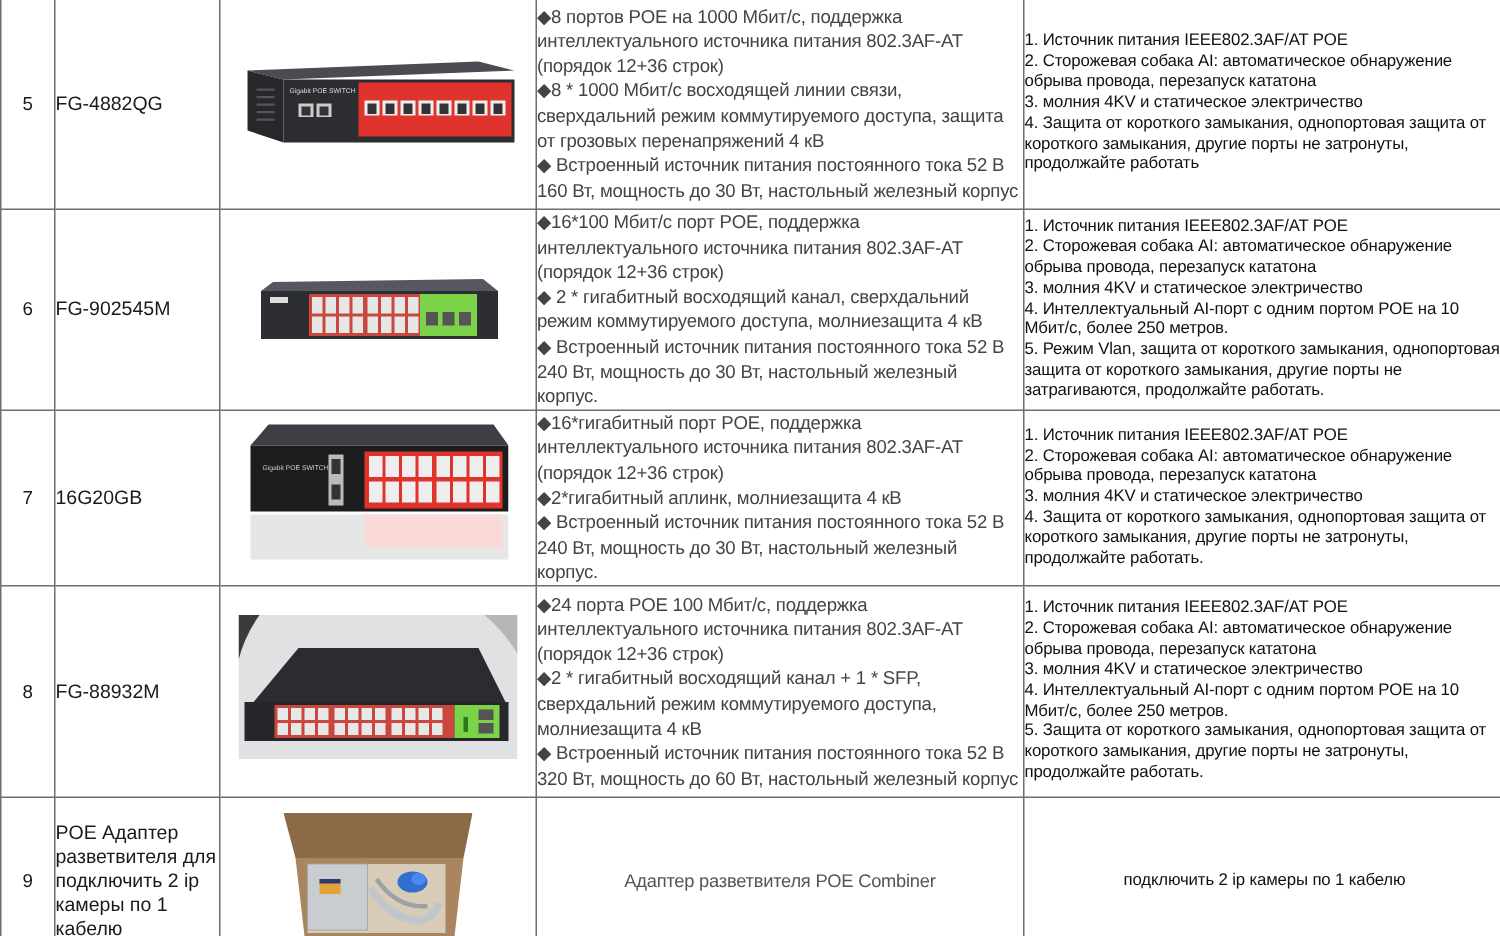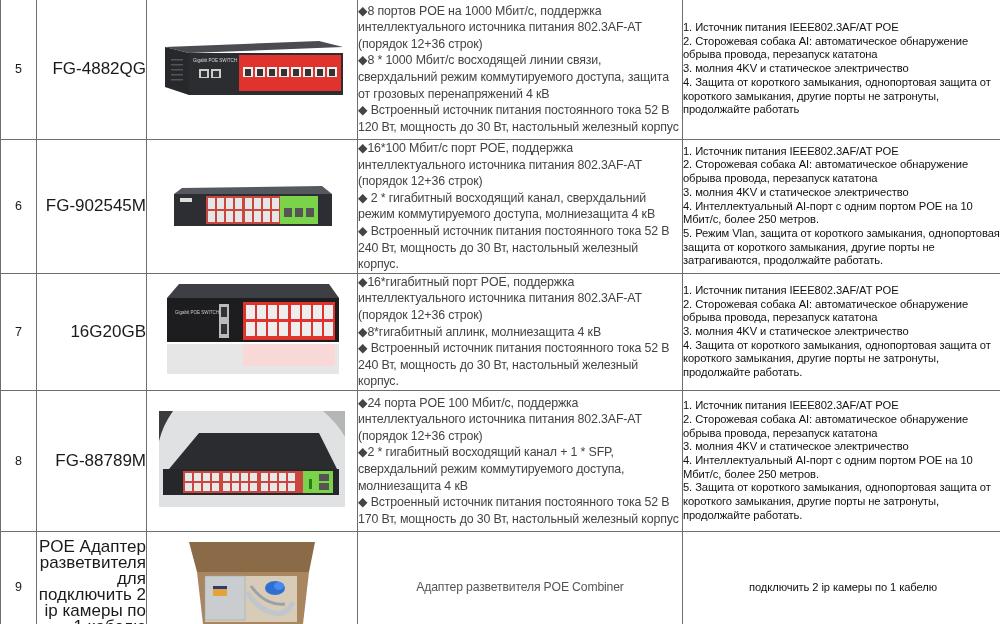--- a/index.html
+++ b/index.html
@@ -7,21 +7,21 @@
            font-family: "Liberation Sans", sans-serif; color: #1a1a1a; }
     table.spec { border-collapse: collapse; position: absolute; left: 0; top: -2px;
                  width: 1003px; table-layout: fixed; }
     table.spec td { border: 1.5px solid #6e6e6e; padding: 0; vertical-align: middle; }
     col.c-num { width: 36px; }
     col.c-model { width: 110px; }
     col.c-img { width: 211px; }
     col.c-feat { width: 325px; }
     col.c-prot { width: 321px; }
     td.num { text-align: center; font-size: 12.5px; }
-    td.model { text-align: right; font-size: 17px; line-height: 16px; padding: 0 4px; }
+    td.model { text-align: left; font-size: 13px; line-height: 16px; padding: 0 4px; }
     td.img { text-align: center; }
     td.feat { font-size: 12.4px; line-height: 16.6px; color: #444; padding: 1px 3px 1px 4px;
               letter-spacing: -0.15px; }
     td.prot { font-size: 11.2px; line-height: 13.7px; color: #111; padding: 2px 2px 2px 3px;
               letter-spacing: -0.1px; }
     td.feat .line, td.prot .line { display: block; }
     td.center { text-align: center; }
     td.feat.center { font-size: 12.2px; color: #555; }
     td.prot.center { font-size: 11.2px; }
     .device { display: inline-block; position: relative; }
@@ -81,21 +81,21 @@
                 <rect x="146" y="32" width="6" height="7"></rect>
                 <rect x="158" y="32" width="6" height="7"></rect>
                 <rect x="170" y="32" width="6" height="7"></rect>
           </g>
         </svg>
       </span>
     </td>
     <td class="feat">
       <span class="line">◆8 портов POE на 1000 Мбит/с, поддержка интеллектуального источника питания 802.3AF-AT (порядок 12+36 строк)</span>
       <span class="line">◆8 * 1000 Мбит/с восходящей линии связи, сверхдальний режим коммутируемого доступа, защита от грозовых перенапряжений 4 кВ</span>
-      <span class="line">◆ Встроенный источник питания постоянного тока 52 В 120 Вт, мощность до 30 Вт, настольный железный корпус</span>
+      <span class="line">◆ Встроенный источник питания постоянного тока 52 В 160 Вт, мощность до 30 Вт, настольный железный корпус</span>
     </td>
     <td class="prot">
       <span class="line">1. Источник питания IEEE802.3AF/AT POE</span>
       <span class="line">2. Сторожевая собака AI: автоматическое обнаружение обрыва провода, перезапуск кататона</span>
       <span class="line">3. молния 4KV и статическое электричество</span>
       <span class="line">4. Защита от короткого замыкания, однопортовая защита от короткого замыкания, другие порты не затронуты, продолжайте работать</span>
     </td>
   </tr>
 
   <tr style="height:125px">
@@ -180,34 +180,34 @@
           </g>
           <g opacity="0.18">
             <rect x="2" y="62" width="172" height="30" fill="#777"></rect>
             <rect x="78" y="62" width="92" height="22" fill="#e0332e"></rect>
           </g>
         </svg>
       </span>
     </td>
     <td class="feat">
       <span class="line">◆16*гигабитный порт POE, поддержка интеллектуального источника питания 802.3AF-AT (порядок 12+36 строк)</span>
-      <span class="line">◆8*гигабитный аплинк, молниезащита 4 кВ</span>
+      <span class="line">◆2*гигабитный аплинк, молниезащита 4 кВ</span>
       <span class="line">◆ Встроенный источник питания постоянного тока 52 В 240 Вт, мощность до 30 Вт, настольный железный корпус.</span>
     </td>
     <td class="prot">
       <span class="line">1. Источник питания IEEE802.3AF/AT POE</span>
       <span class="line">2. Сторожевая собака AI: автоматическое обнаружение обрыва провода, перезапуск кататона</span>
       <span class="line">3. молния 4KV и статическое электричество</span>
       <span class="line">4. Защита от короткого замыкания, однопортовая защита от короткого замыкания, другие порты не затронуты, продолжайте работать.</span>
     </td>
   </tr>
 
   <tr style="height:141px">
     <td class="num">8</td>
-    <td class="model">FG-88789M</td>
+    <td class="model">FG-88932M</td>
     <td class="img">
       <span class="device">
         <svg width="186" height="96" viewBox="0 0 186 96">
           <rect x="0" y="0" width="186" height="96" fill="#dfe1e2"></rect>
           <path d="M0,0 L14,0 Q4,14 0,30 Z" fill="#3a3b3d"></path>
           <path d="M186,0 L164,0 Q178,12 186,26 Z" fill="#b4b6b8"></path>
           <polygon points="40,22 160,22 178,58 10,58" fill="#2a2c30"></polygon>
           <rect x="4" y="58" width="176" height="26" fill="#25272b"></rect>
           <rect x="24" y="60" width="120" height="22" fill="#c9473f"></rect>
           <g fill="#e8e8e8">
@@ -239,21 +239,21 @@
           <rect x="144" y="60" width="30" height="22" fill="#7bd34a"></rect>
           <rect x="150" y="68" width="3" height="10" fill="#2a7a1a"></rect>
           <rect x="160" y="63" width="10" height="7" fill="#555"></rect>
               <rect x="160" y="72" width="10" height="7" fill="#555"></rect>
         </svg>
       </span>
     </td>
     <td class="feat">
       <span class="line">◆24 порта POE 100 Мбит/с, поддержка интеллектуального источника питания 802.3AF-AT (порядок 12+36 строк)</span>
       <span class="line">◆2 * гигабитный восходящий канал + 1 * SFP, сверхдальний режим коммутируемого доступа, молниезащита 4 кВ</span>
-      <span class="line">◆ Встроенный источник питания постоянного тока 52 В 170 Вт, мощность до 30 Вт, настольный железный корпус</span>
+      <span class="line">◆ Встроенный источник питания постоянного тока 52 В 320 Вт, мощность до 60 Вт, настольный железный корпус</span>
     </td>
     <td class="prot">
       <span class="line">1. Источник питания IEEE802.3AF/AT POE</span>
       <span class="line">2. Сторожевая собака AI: автоматическое обнаружение обрыва провода, перезапуск кататона</span>
       <span class="line">3. молния 4KV и статическое электричество</span>
       <span class="line">4. Интеллектуальный AI-порт с одним портом POE на 10 Мбит/с, более 250 метров.</span>
       <span class="line">5. Защита от короткого замыкания, однопортовая защита от короткого замыкания, другие порты не затронуты, продолжайте работать.</span>
     </td>
   </tr>
 

